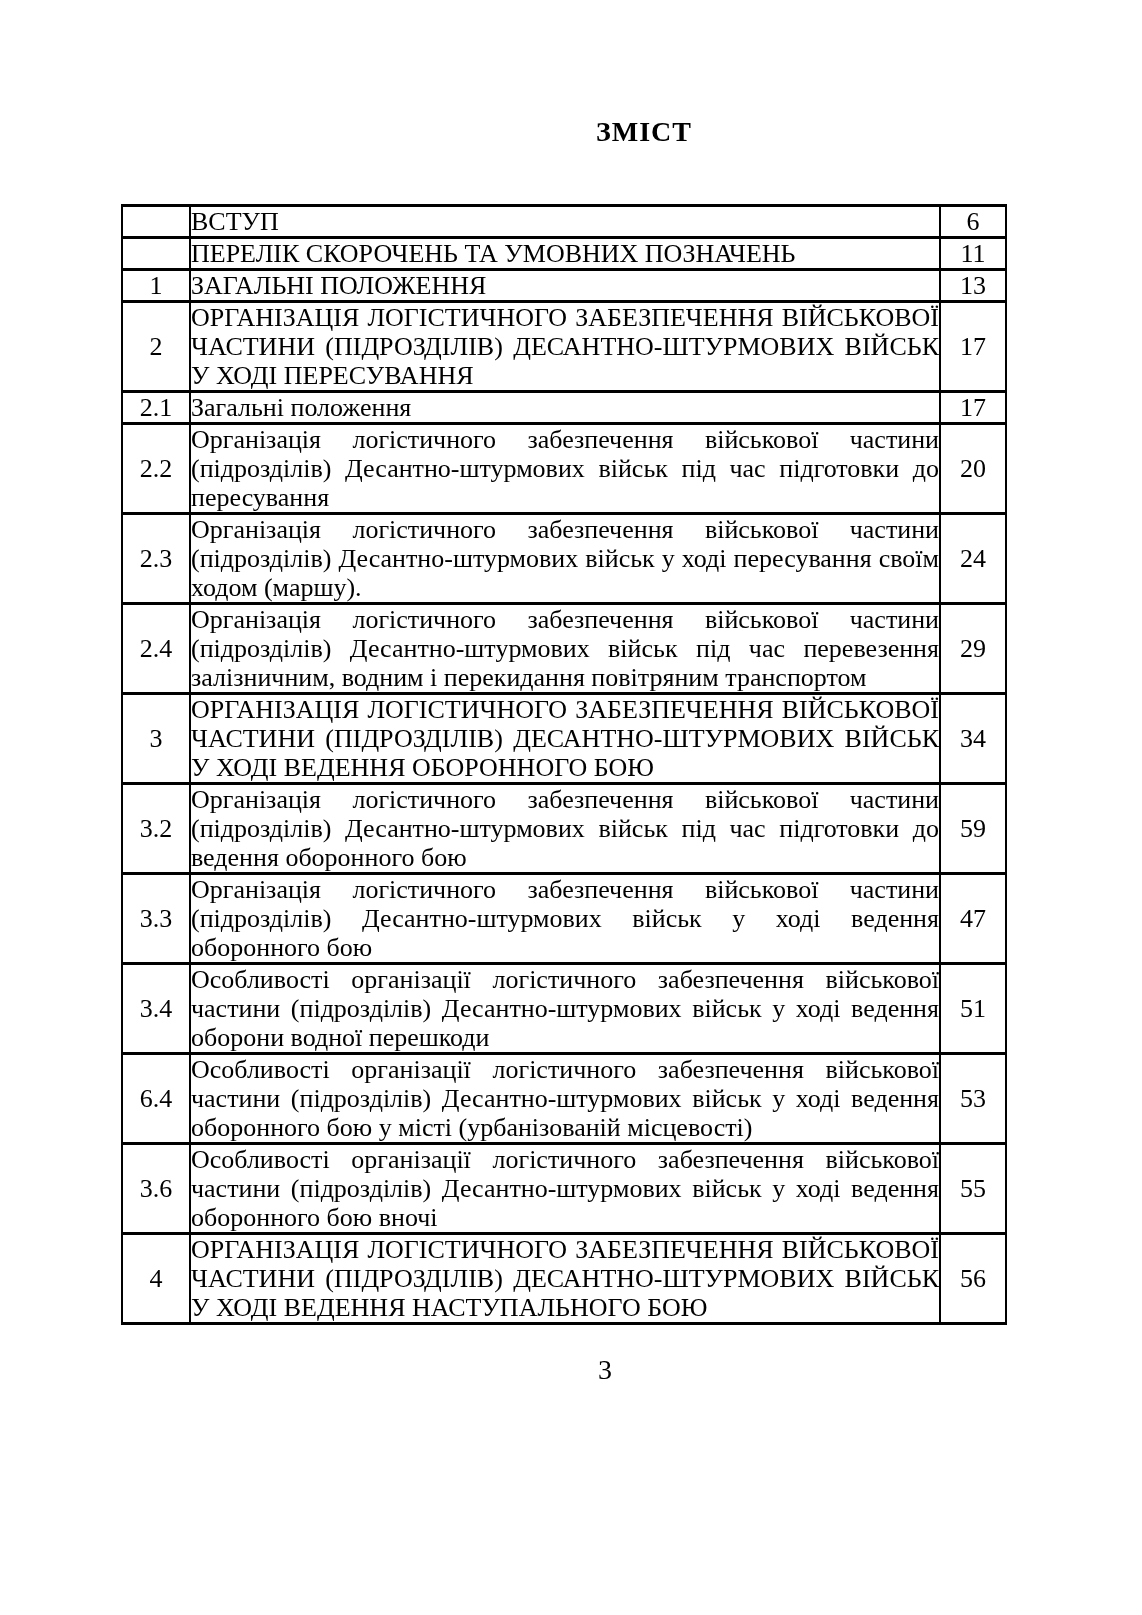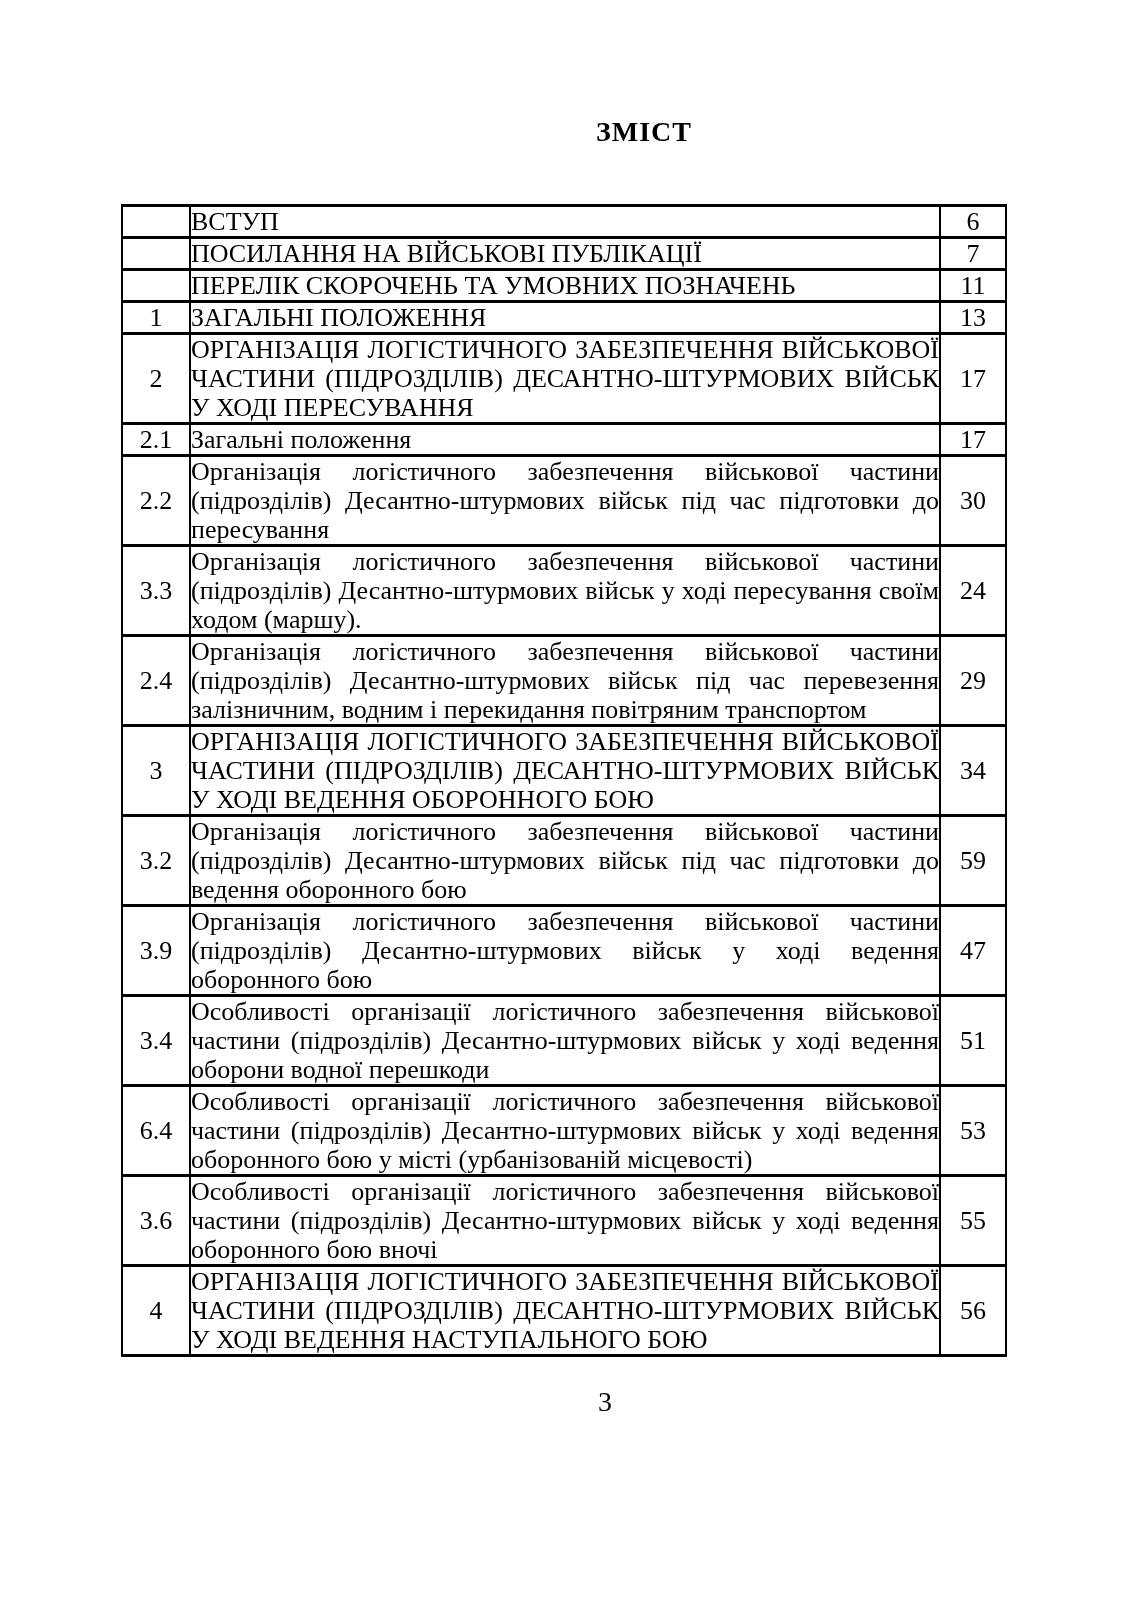--- a/index.html
+++ b/index.html
@@ -84,25 +84,20 @@
         <col style="width:66px">
       </colgroup>
       <tbody id="toc-body">
           <tr>
     <td class="c-num"></td>
     <td class="c-title">ВСТУП</td>
     <td class="c-page">6</td>
   </tr>
           <tr>
     <td class="c-num"></td>
-    <td class="c-title">ПОСИЛАННЯ НА ВІЙСЬКОВІ ПУБЛІКАЦІЇ</td>
-    <td class="c-page">7</td>
-  </tr>
-          <tr>
-    <td class="c-num"></td>
     <td class="c-title">ПЕРЕЛІК СКОРОЧЕНЬ ТА УМОВНИХ ПОЗНАЧЕНЬ</td>
     <td class="c-page">11</td>
   </tr>
           <tr>
     <td class="c-num">1</td>
     <td class="c-title">ЗАГАЛЬНІ ПОЛОЖЕННЯ</td>
     <td class="c-page">13</td>
   </tr>
           <tr>
     <td class="c-num">2</td>
@@ -110,44 +105,44 @@
     <td class="c-page">17</td>
   </tr>
           <tr>
     <td class="c-num">2.1</td>
     <td class="c-title">Загальні положення</td>
     <td class="c-page">17</td>
   </tr>
           <tr>
     <td class="c-num">2.2</td>
     <td class="c-title">Організація логістичного забезпечення військової частини (підрозділів) Десантно-штурмових військ під час підготовки до пересування</td>
-    <td class="c-page">30</td>
+    <td class="c-page">20</td>
   </tr>
           <tr>
-    <td class="c-num">3.3</td>
+    <td class="c-num">2.3</td>
     <td class="c-title">Організація логістичного забезпечення військової частини (підрозділів) Десантно-штурмових військ у ході пересування своїм ходом (маршу).</td>
     <td class="c-page">24</td>
   </tr>
           <tr>
     <td class="c-num">2.4</td>
     <td class="c-title">Організація логістичного забезпечення військової частини (підрозділів) Десантно-штурмових військ під час перевезення залізничним, водним і перекидання повітряним транспортом</td>
     <td class="c-page">29</td>
   </tr>
           <tr>
     <td class="c-num">3</td>
     <td class="c-title">ОРГАНІЗАЦІЯ ЛОГІСТИЧНОГО ЗАБЕЗПЕЧЕННЯ ВІЙСЬКОВОЇ ЧАСТИНИ (ПІДРОЗДІЛІВ) ДЕСАНТНО-ШТУРМОВИХ ВІЙСЬК У ХОДІ ВЕДЕННЯ ОБОРОННОГО БОЮ</td>
     <td class="c-page">34</td>
   </tr>
           <tr>
     <td class="c-num">3.2</td>
     <td class="c-title">Організація логістичного забезпечення військової частини (підрозділів) Десантно-штурмових військ під час підготовки до ведення оборонного бою</td>
     <td class="c-page">59</td>
   </tr>
           <tr>
-    <td class="c-num">3.9</td>
+    <td class="c-num">3.3</td>
     <td class="c-title">Організація логістичного забезпечення військової частини (підрозділів) Десантно-штурмових військ у ході ведення оборонного бою</td>
     <td class="c-page">47</td>
   </tr>
           <tr>
     <td class="c-num">3.4</td>
     <td class="c-title">Особливості організації логістичного забезпечення військової частини (підрозділів) Десантно-штурмових військ у ході ведення оборони водної перешкоди</td>
     <td class="c-page">51</td>
   </tr>
           <tr>
     <td class="c-num">6.4</td>

